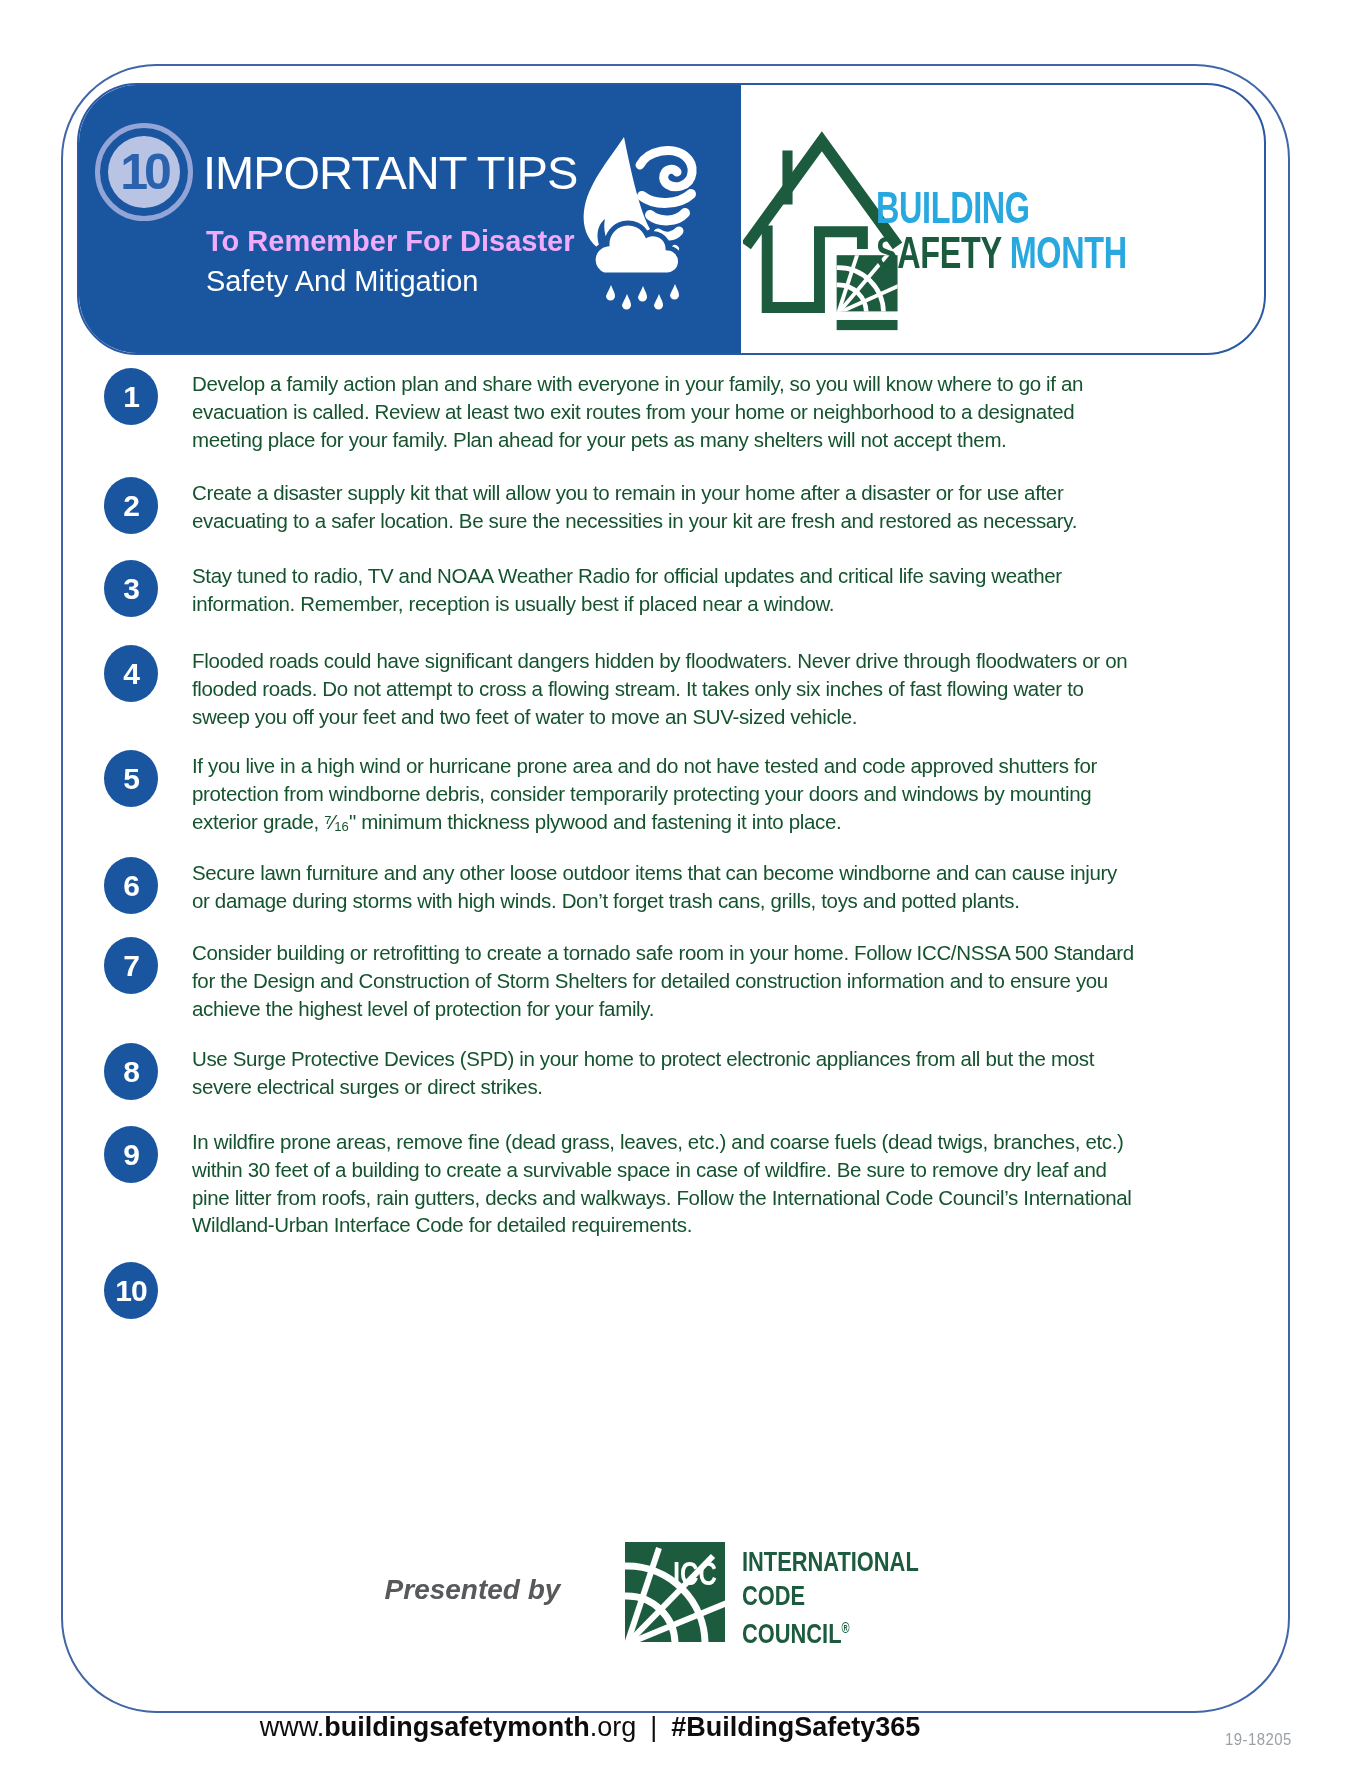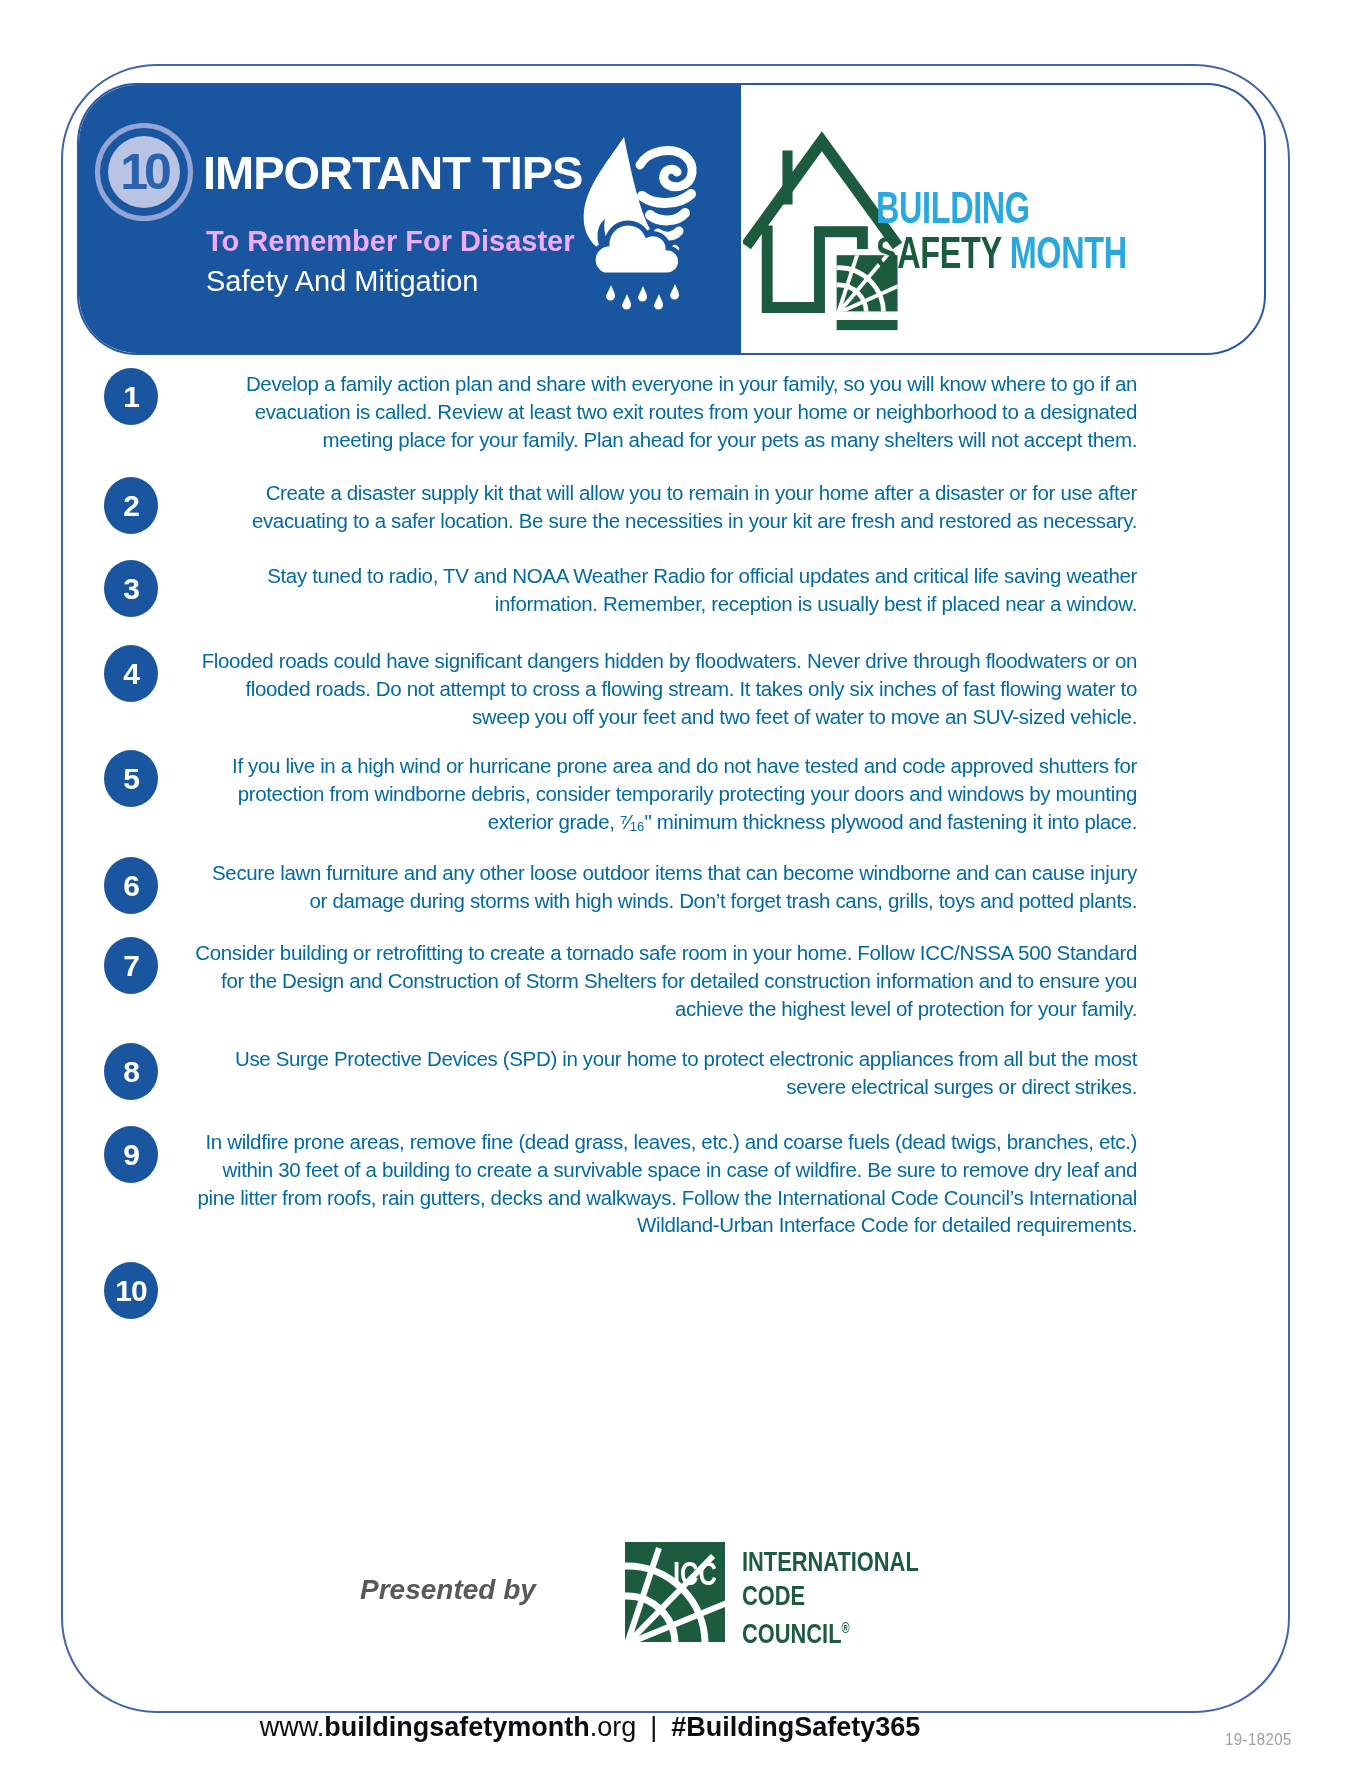--- a/index.html
+++ b/index.html
@@ -19,41 +19,41 @@
   .header-blue{position:absolute;left:0;top:0;width:662px;height:100%;background:#1a56a0;}
   .badge10{
     position:absolute;left:16px;top:38px;width:88px;height:88px;border-radius:50%;
     border:5px solid #93a5d6;background:#1a56a0;display:flex;align-items:center;justify-content:center;
   }
   .badge10-inner{
     width:72px;height:72px;border-radius:50%;background:#b9c4e4;
     display:flex;align-items:center;justify-content:center;
     font-weight:bold;font-size:50px;color:#2a62ae;letter-spacing:-4px;
   }
-  .hdr-title{position:absolute;left:124px;top:60px;color:#fff;font-weight:bold;font-size:47px;letter-spacing:-1px;white-space:nowrap;}
+  .hdr-title{position:absolute;left:124px;top:60px;color:#fff;font-weight:normal;font-size:47px;letter-spacing:-1px;white-space:nowrap;}
   .hdr-sub1{position:absolute;left:127px;top:140px;color:#f0abfc;font-weight:bold;font-size:29px;white-space:nowrap;}
   .hdr-sub2{position:absolute;left:127px;top:180px;color:#fff;font-weight:normal;font-size:29px;white-space:nowrap;}
   .disaster-icon{position:absolute;left:495px;top:50px;}
   .bsm-house{position:absolute;left:664px;top:40px;}
   .bsm-text{
     position:absolute;left:797px;top:100px;transform:scaleX(0.72);transform-origin:0 0;
     font-weight:bold;font-size:45px;line-height:45px;white-space:nowrap;letter-spacing:-0.5px;
   }
   .bsm-blue{color:#29a8e0;}
   .bsm-green{color:#1a5b3d;}
   
   .tip-row{position:absolute;left:104px;width:1070px;display:flex;gap:34px;}
   .tip-badge{
     flex:0 0 auto;width:54px;height:57px;border-radius:50%;background:#1a56a0;color:#fff;
     font-weight:bold;font-size:30px;display:flex;align-items:center;justify-content:center;letter-spacing:-1px;
   }
-  .tip-text{width:945px;padding-top:2px;font-size:20.5px;line-height:27.8px;letter-spacing:-0.35px;color:#0369a1;text-align:right;}
+  .tip-text{width:945px;padding-top:2px;font-size:20.5px;line-height:27.8px;letter-spacing:-0.35px;color:#14532d;}
   
   .presented-label{
-    position:absolute;left:360px;top:1574px;width:225px;text-align:left;
+    position:absolute;left:360px;top:1574px;width:225px;text-align:center;
     font-style:italic;font-weight:bold;font-size:28px;color:#58595b;
   }
   .icc-box{position:absolute;left:625px;top:1542px;}
   .icc-text{
     position:absolute;left:742px;top:1545px;color:#1d5b3e;font-weight:bold;
     font-size:28px;line-height:33.5px;transform:scaleX(0.78);transform-origin:0 0;white-space:nowrap;
   }
   .icc-text .reg{font-size:14px;vertical-align:super;}
   
   .footer{position:absolute;left:0;top:1712px;width:1180px;text-align:center;font-size:27px;color:#0d0d0d;white-space:nowrap;}

